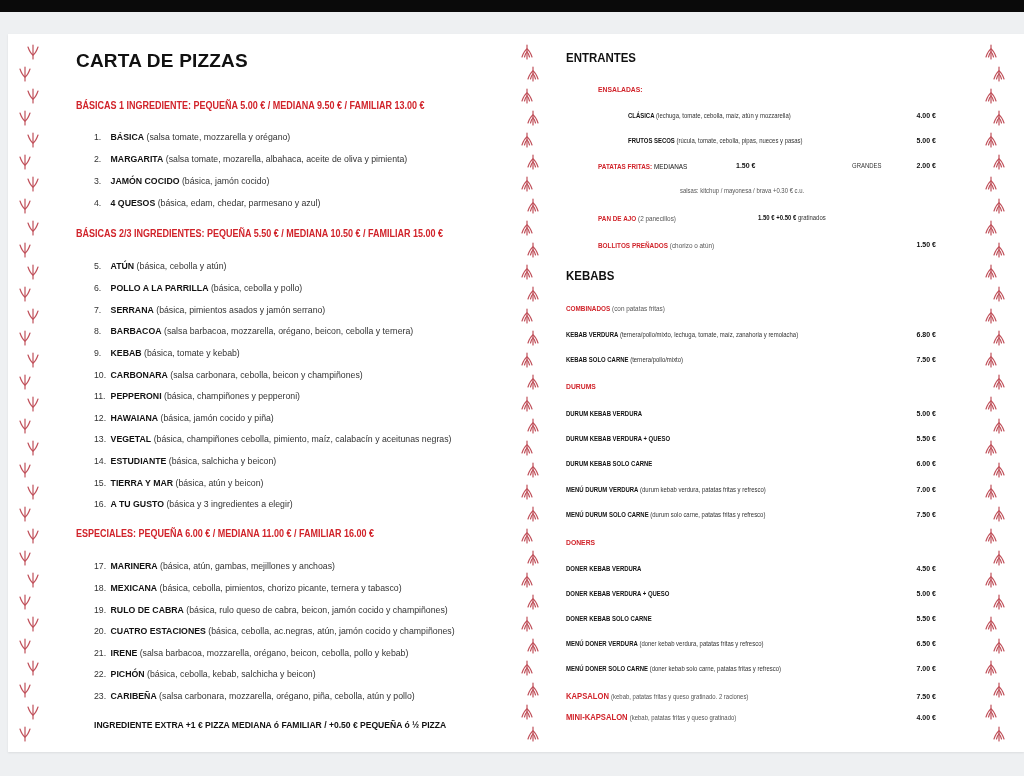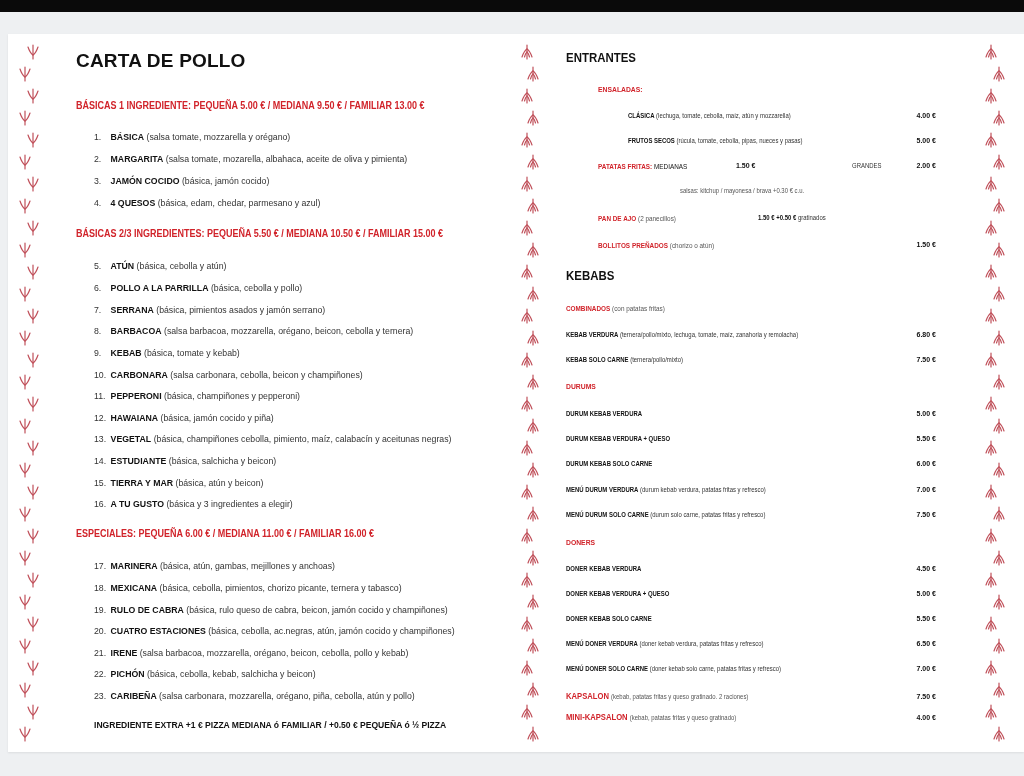--- a/index.html
+++ b/index.html
@@ -43,21 +43,21 @@
   .price { font-size: 7px; font-weight: bold; color: #111; text-align: right; width: 40px; }
   .sub-red { font-size: 8px; font-weight: bold; color: #d1232a; transform: scaleX(0.85); transform-origin: left center; }
 </style>
 </head>
 <body>
 
 <div class="topbar"></div>
 
 <div class="page" id="page">
 
-  <div class="abs h-title" style="left:68px; top:16px;">CARTA DE POLLO</div>
+  <div class="abs h-title" style="left:68px; top:16px;">CARTA DE PIZZAS</div>
 
   <div class="abs sec-red" style="left:68px; top:66px;">BÁSICAS 1 INGREDIENTE: PEQUEÑA 5.00 € / MEDIANA 9.50 € / FAMILIAR 13.00 €</div>
 
   <div class="abs pizza" style="left:86px; top:97px;"><span class="num">1.</span><span class="nm">BÁSICA</span> <span>(salsa tomate, mozzarella y orégano)</span></div>
   <div class="abs pizza" style="left:86px; top:119px;"><span class="num">2.</span><span class="nm">MARGARITA</span> <span>(salsa tomate, mozarella, albahaca, aceite de oliva y pimienta)</span></div>
   <div class="abs pizza" style="left:86px; top:141px;"><span class="num">3.</span><span class="nm">JAMÓN COCIDO</span> <span>(básica, jamón cocido)</span></div>
   <div class="abs pizza" style="left:86px; top:163px;"><span class="num">4.</span><span class="nm">4 QUESOS</span> <span>(básica, edam, chedar, parmesano y azul)</span></div>
 
   <div class="abs sec-red" style="left:68px; top:194px;">BÁSICAS 2/3 INGREDIENTES: PEQUEÑA 5.50 € / MEDIANA 10.50 € / FAMILIAR 15.00 €</div>
 

